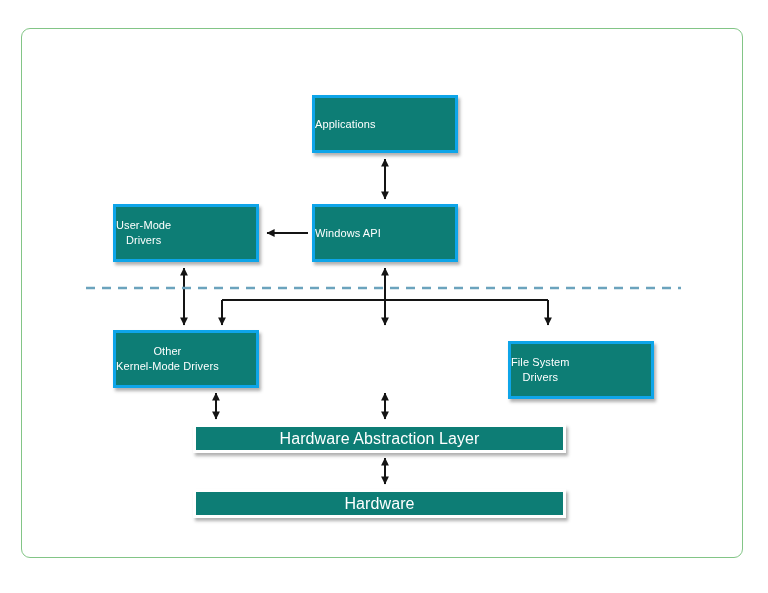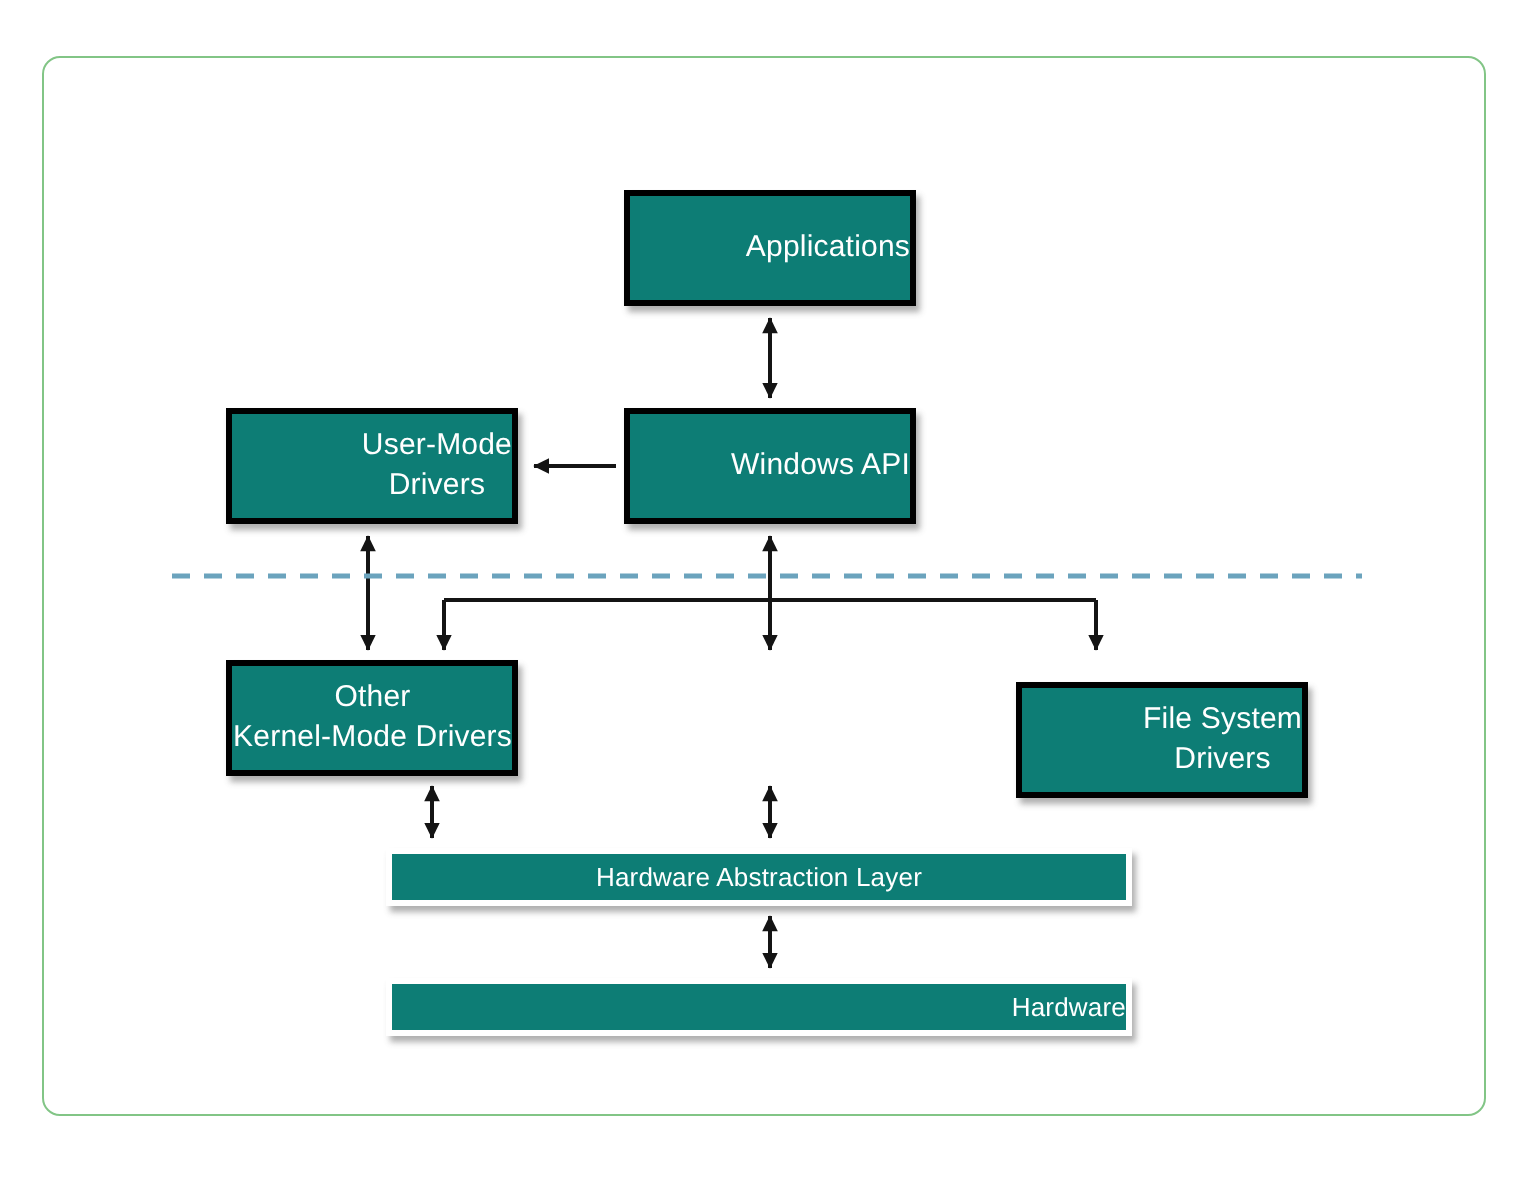--- a/index.html
+++ b/index.html
@@ -35,43 +35,43 @@
     position: absolute;
     left: 0; top: 0;
     width: 768px;
     height: 593px;
     pointer-events: none;
   }
   .node {
     position: absolute;
     box-sizing: border-box;
     background: #0d7d75;
-    border: 3px solid #000000;
+    border: 3px solid #0ea5e9;
     box-shadow: 2px 3px 3px rgba(80,80,80,0.45);
     display: flex;
     align-items: center;
-    justify-content: flex-end;
+    justify-content: flex-start;
     text-align: center;
     color: #ffffff;
-    font-size: 15px;
+    font-size: 11px;
     line-height: 1.35;
     letter-spacing: 0.1px;
     white-space: pre-line;
   }
   .bar {
     position: absolute;
     box-sizing: border-box;
     background: #0d7d75;
     border: 3px solid #ffffff;
     box-shadow: 2px 3px 3px rgba(80,80,80,0.45);
     display: flex;
     align-items: center;
     justify-content: center;
     color: #ffffff;
-    font-size: 13px;
+    font-size: 16px;
     letter-spacing: 0.1px;
   }
 </style>
 </head>
 <body>
 
 <div id="canvas">
 
   <div class="frame"></div>
 
@@ -129,17 +129,17 @@
 
   <div class="node" style="left:508px; top:341px; width:146px; height:58px;">
     <span>File System
 Drivers</span>
   </div>
 
   <div class="bar" style="left:193px; top:424px; width:373px; height:29px;">
     <span>Hardware Abstraction Layer</span>
   </div>
 
-  <div class="bar" style="left:193px; top:489px; width:373px; height:29px;justify-content:flex-end;">
+  <div class="bar" style="left:193px; top:489px; width:373px; height:29px;">
     <span>Hardware</span>
   </div>
 
 </div>
 
 </body></html>

